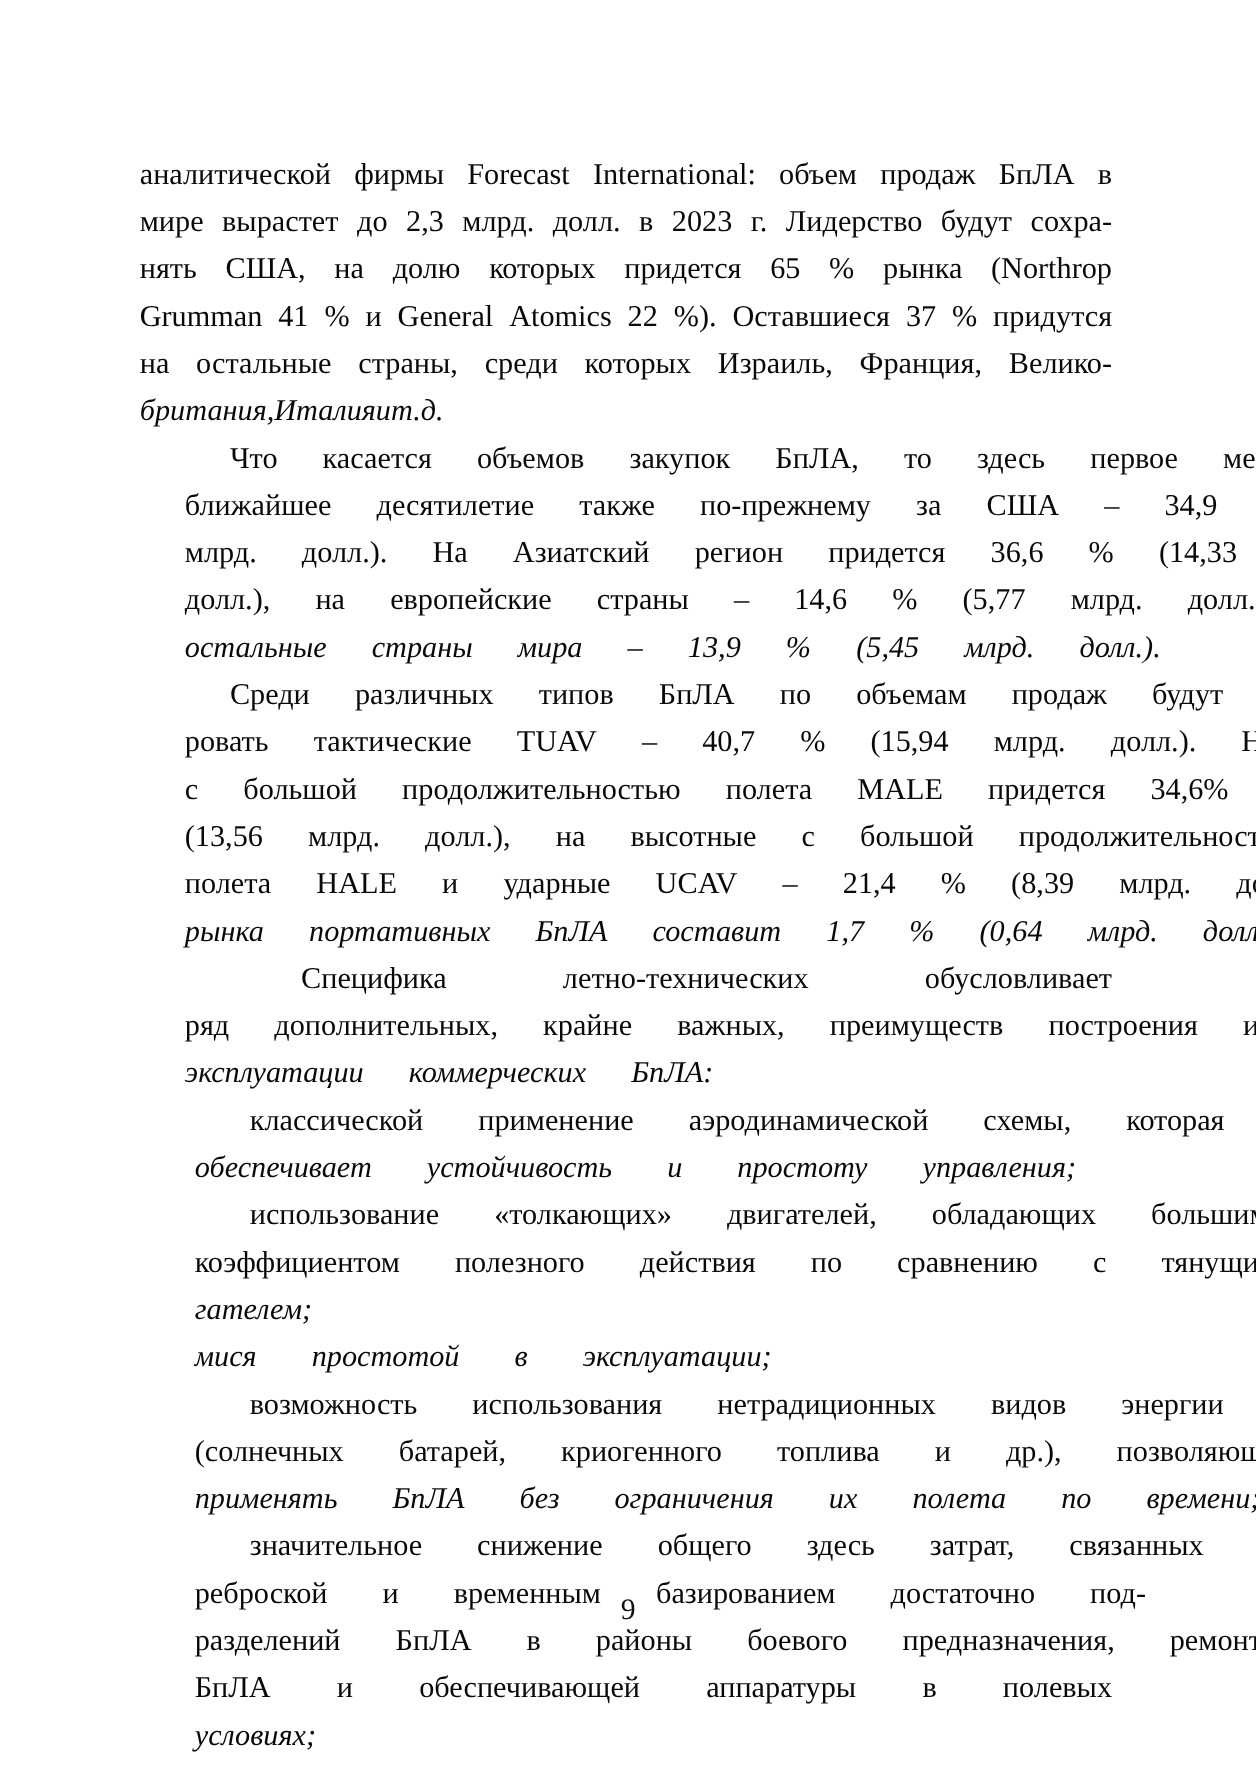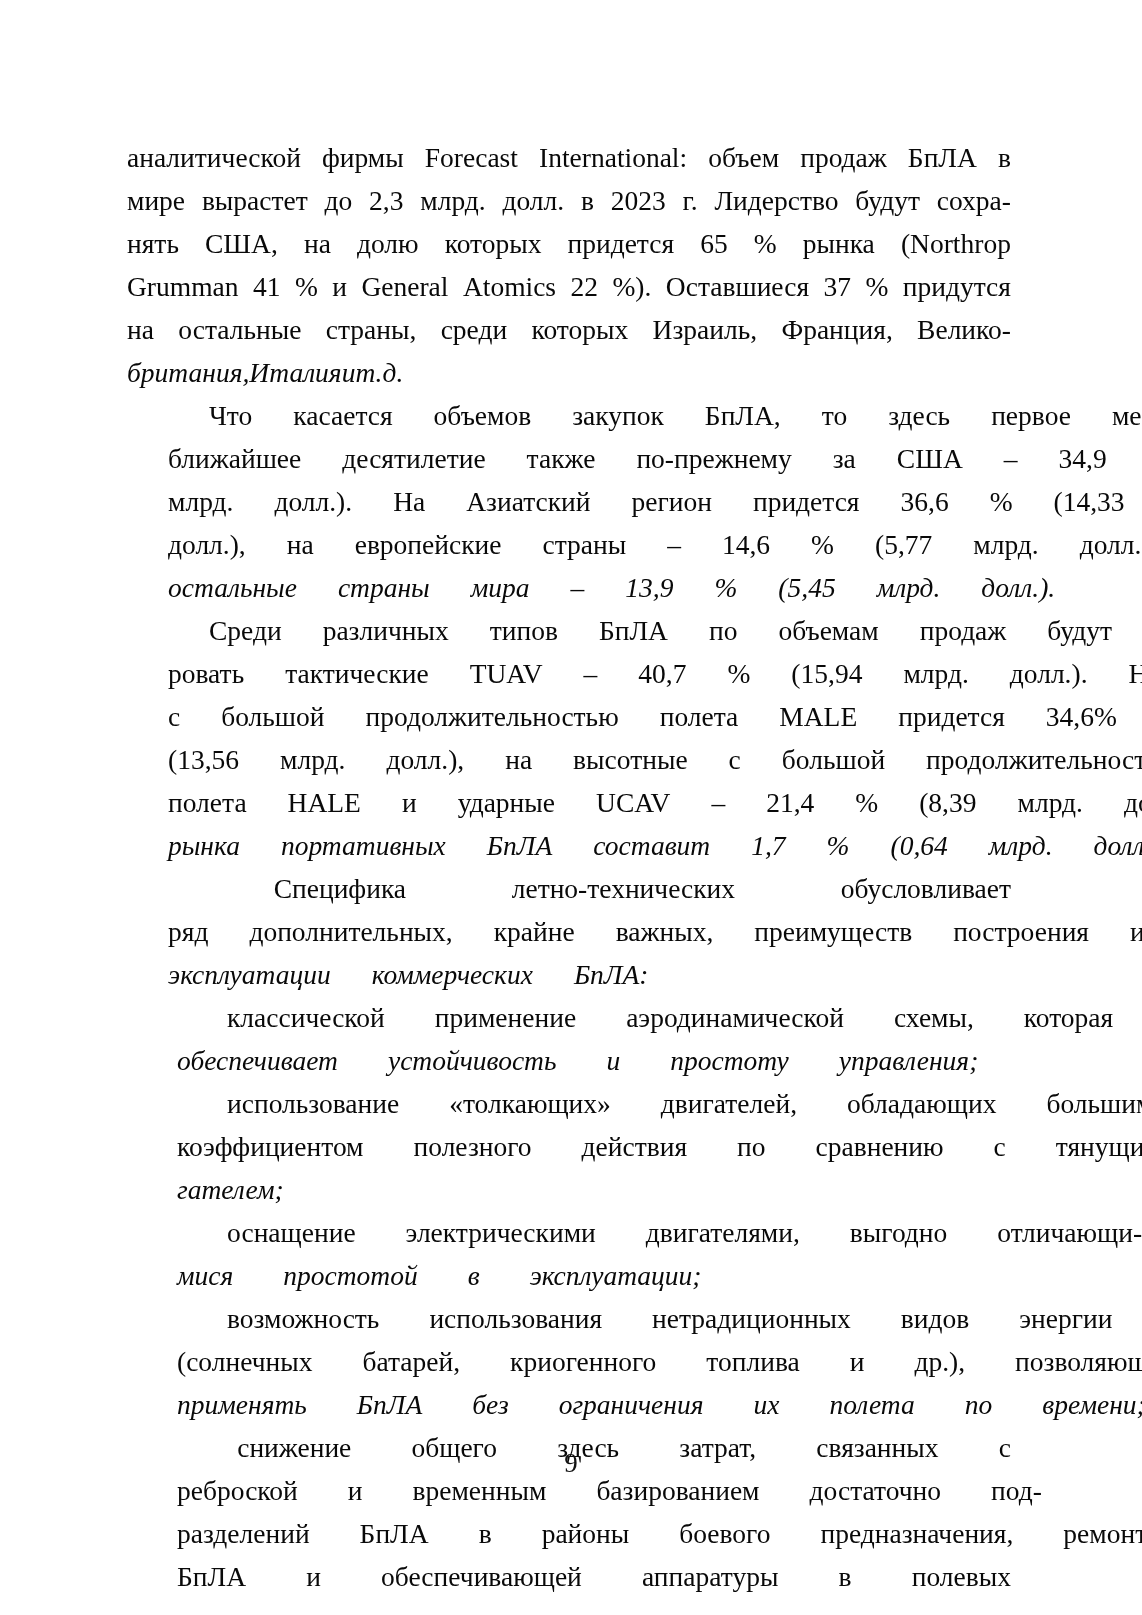--- a/index.html
+++ b/index.html
@@ -118,30 +118,29 @@
         <div class="para listitem">
           <div class="line justify"><span class="ind" style="width: 50px;"></span><span class="w">классической</span><span class="w">применение</span><span class="w">аэродинамической</span><span class="w">схемы,</span><span class="w">которая</span></div>
           <div class="line last"><span class="w">обеспечивает</span> <span class="w">устойчивость</span> <span class="w">и</span> <span class="w">простоту</span> <span class="w">управления;</span></div>
         </div>
         <div class="para listitem">
           <div class="line justify"><span class="ind" style="width: 50px;"></span><span class="w">использование</span><span class="w">«толкающих»</span><span class="w">двигателей,</span><span class="w">обладающих</span><span class="w">большим</span></div>
           <div class="line justify"><span class="w">коэффициентом</span><span class="w">полезного</span><span class="w">действия</span><span class="w">по</span><span class="w">сравнению</span><span class="w">с</span><span class="w">тянущим</span></div>
           <div class="line last"><span class="w">гателем;</span></div>
         </div>
         <div class="para listitem">
-          <div class="line justify"><span class="ind" style="width: 50px;"></span><span class="w">оснащение</span><span class="w">электрическими</span><span class="w">двигателями,</span><span class="w">выгодно</span><span class="w">отличающи-</span></div>
           <div class="line last"><span class="w">мися</span> <span class="w">простотой</span> <span class="w">в</span> <span class="w">эксплуатации;</span></div>
         </div>
         <div class="para listitem">
           <div class="line justify"><span class="ind" style="width: 50px;"></span><span class="w">возможность</span><span class="w">использования</span><span class="w">нетрадиционных</span><span class="w">видов</span><span class="w">энергии</span></div>
           <div class="line justify"><span class="w">(солнечных</span><span class="w">батарей,</span><span class="w">криогенного</span><span class="w">топлива</span><span class="w">и</span><span class="w">др.),</span><span class="w">позволяющих</span></div>
           <div class="line last"><span class="w">применять</span> <span class="w">БпЛА</span> <span class="w">без</span> <span class="w">ограничения</span> <span class="w">их</span> <span class="w">полета</span> <span class="w">по</span> <span class="w">времени;</span></div>
         </div>
         <div class="para listitem">
-          <div class="line justify"><span class="ind" style="width: 50px;"></span><span class="w">снижение</span><span class="w">общего</span><span class="w">здесь</span><span class="w">затрат,</span><span class="w">связанных</span><span class="w">с</span></div>
+          <div class="line justify"><span class="ind" style="width: 50px;"></span><span class="w">значительное</span><span class="w">снижение</span><span class="w">общего</span><span class="w">здесь</span><span class="w">затрат,</span><span class="w">связанных</span><span class="w">с</span></div>
           <div class="line justify"><span class="w">реброской</span><span class="w">и</span><span class="w">временным</span><span class="w">базированием</span><span class="w">достаточно</span><span class="w">под-</span></div>
           <div class="line justify"><span class="w">разделений</span><span class="w">БпЛА</span><span class="w">в</span><span class="w">районы</span><span class="w">боевого</span><span class="w">предназначения,</span><span class="w">ремонтом</span></div>
           <div class="line justify"><span class="w">БпЛА</span><span class="w">и</span><span class="w">обеспечивающей</span><span class="w">аппаратуры</span><span class="w">в</span><span class="w">полевых</span></div>
           <div class="line last"><span class="w">условиях;</span></div>
         </div>
       </div>
   </div>
 
   <div class="page-number">9</div>
 

